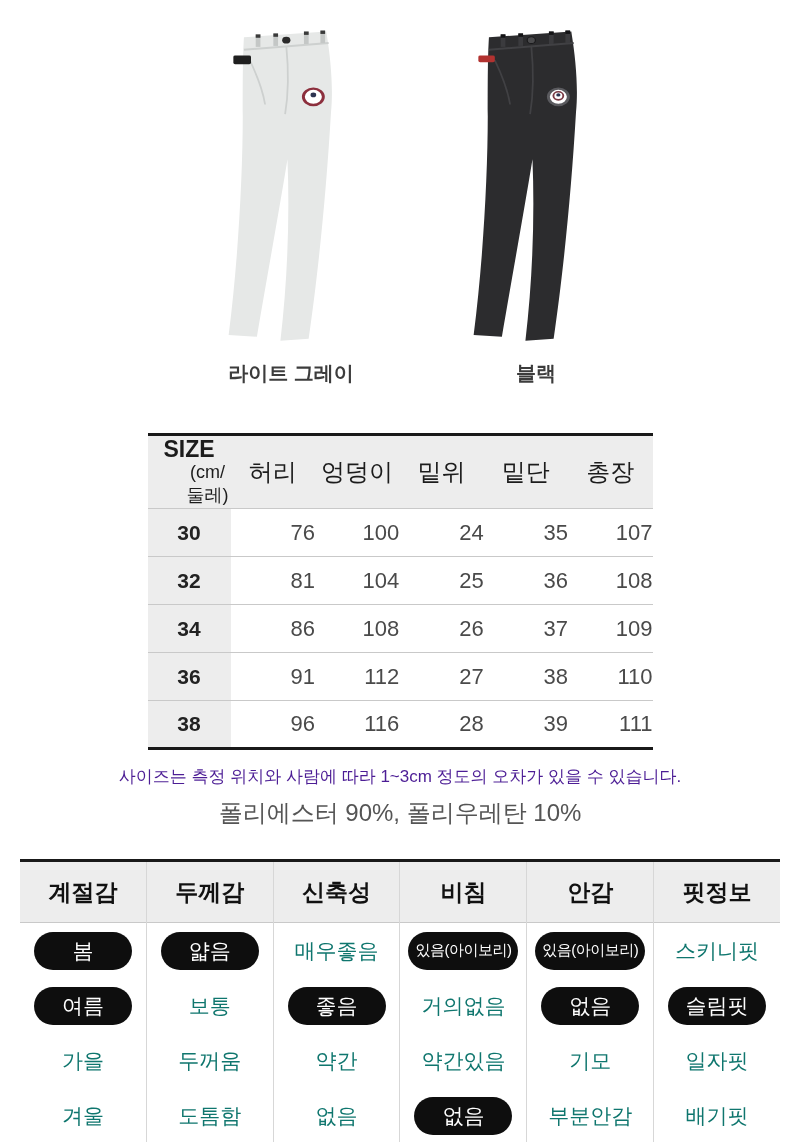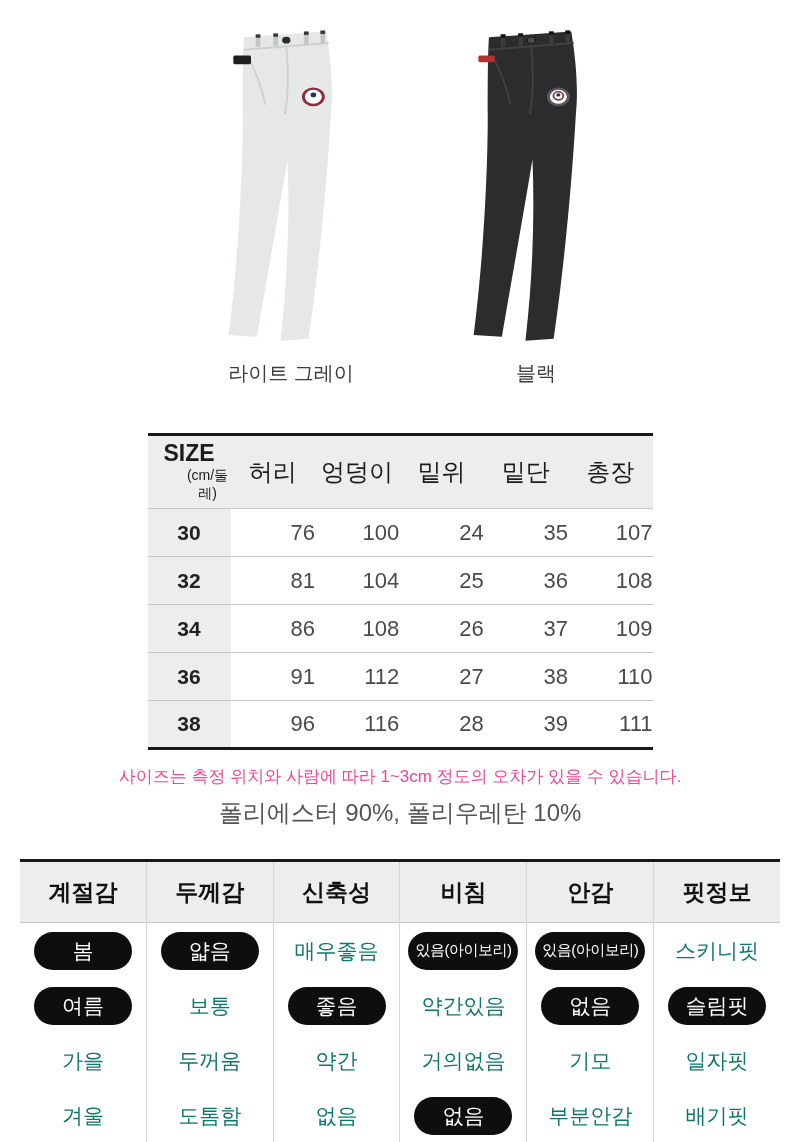--- a/index.html
+++ b/index.html
@@ -6,47 +6,47 @@
   html,body { background:#fff; }
   body {
     font-family:"Liberation Sans","DejaVu Sans",sans-serif;
     color:#1c1c1c;
     width:800px; height:1142px;
     overflow:hidden;
   }
   .page { width:800px; height:1142px; background:#fff; position:relative; }
 
   
-  .products { position:relative; height:405px; }
+  .products { position:relative; height:405px;font-weight:bold; }
   .product { position:absolute; top:20px; width:200px; text-align:center; }
   .product-grey  { left:191px; }
   .product-black { left:436px; }
   .product svg { width:200px; height:336px; display:block; }
   .color-label { font-size:20px; color:#3c3c3c; letter-spacing:0; margin-top:4px; }
 
   
   .size-section { margin-top:28px; }
   table.size-table {
     width:505px; margin:15px auto; border-collapse:collapse; table-layout:fixed;
     border-top:3px solid #191919; border-bottom:3px solid #191919;
   }
   table.size-table col.c-size { width:83px; }
   table.size-table thead th {
     background:#ededed; height:74px; vertical-align:middle;
     font-size:24px; font-weight:400; color:#1c1c1c; text-align:center;
   }
   .size-title { font-weight:700; font-size:23px; line-height:1.05; }
-  .size-subtitle { font-size:14px; font-weight:400; margin-top:1px;padding-left:37px; }
+  .size-subtitle { font-size:18px; font-weight:400; margin-top:1px;padding-left:37px; }
   table.size-table tbody tr { border-top:1px solid #c9c9c9; height:48px; }
   table.size-table tbody th {
     background:#ededed; font-weight:700; font-size:21px; color:#222; text-align:center;
   }
   table.size-table tbody td { text-align:right; font-size:22px; color:#4a4a4a; font-weight:400; }
 
-  .size-note { text-align:center; font-size:17px; color:#ec4899; margin-top:11px; }
+  .size-note { text-align:center; font-size:17px; color:#4c1d95; margin-top:11px; }
   .material-info { text-align:center; font-size:24px; color:#555; margin-top:9px; }
 
   
   .attr-table {
     width:760px; margin:30px auto 0; display:flex;
     border-top:3px solid #191919; border-bottom:3px solid #191919;
   }
   .attr-col { flex:1 1 0; border-right:1px solid #d7d7d7; }
   .attr-col:last-child { border-right:none; }
   .attr-head {
@@ -244,24 +244,24 @@
           <span class="opt-label">없음</span>
         </div>
     </div>
 
     <div class="attr-col">
       <div class="attr-head">비침</div>
       <div class="opt-cell">
           <span class="opt-label pill long">있음(아이보리)</span>
         </div>
       <div class="opt-cell">
+          <span class="opt-label">거의없음</span>
+        </div>
+      <div class="opt-cell">
           <span class="opt-label">약간있음</span>
-        </div>
-      <div class="opt-cell">
-          <span class="opt-label">거의없음</span>
         </div>
       <div class="opt-cell">
           <span class="opt-label pill">없음</span>
         </div>
     </div>
 
     <div class="attr-col">
       <div class="attr-head">안감</div>
       <div class="opt-cell">
           <span class="opt-label pill long">있음(아이보리)</span>

